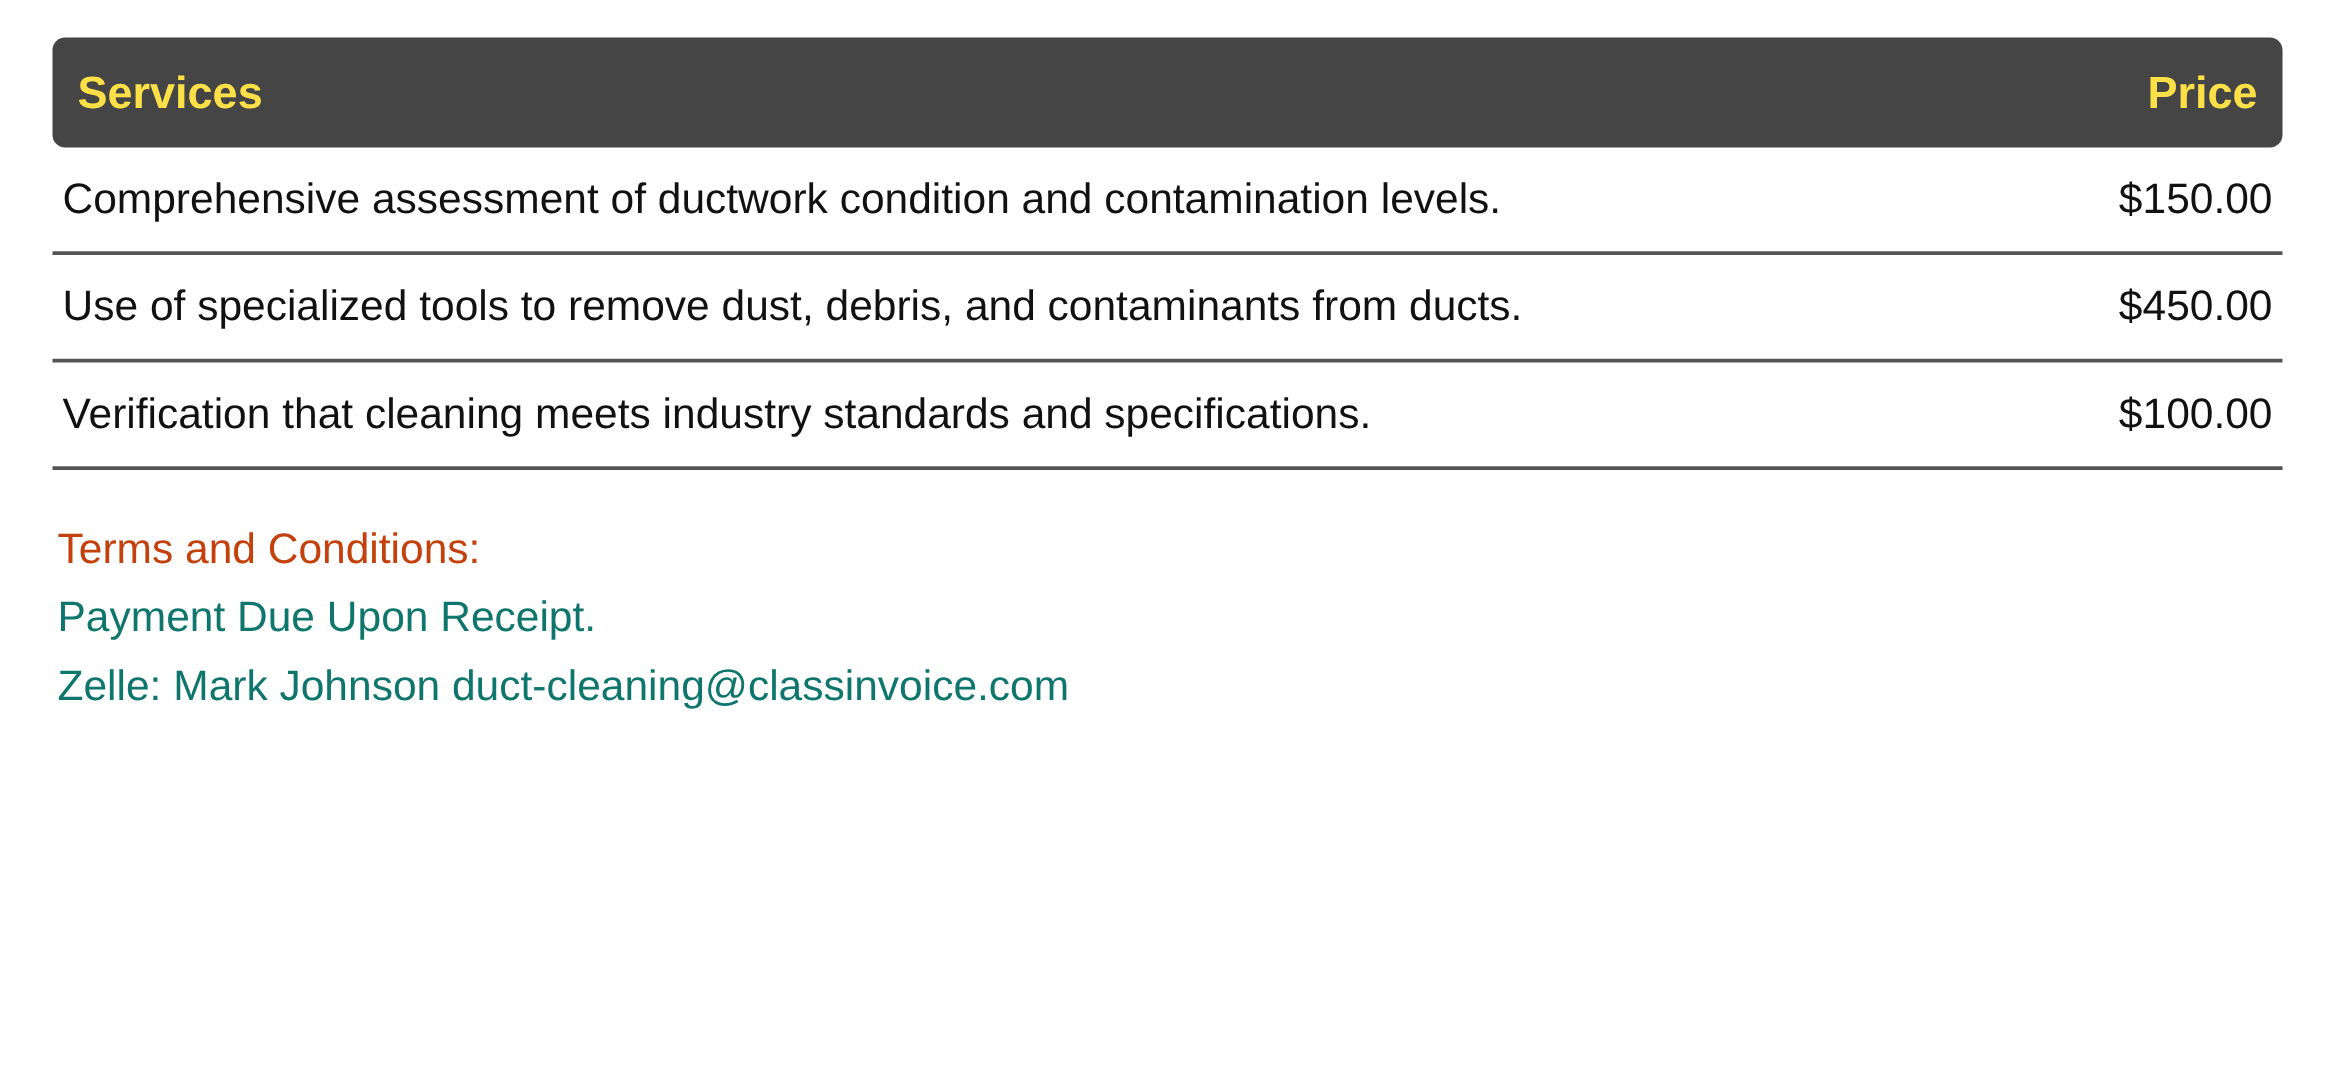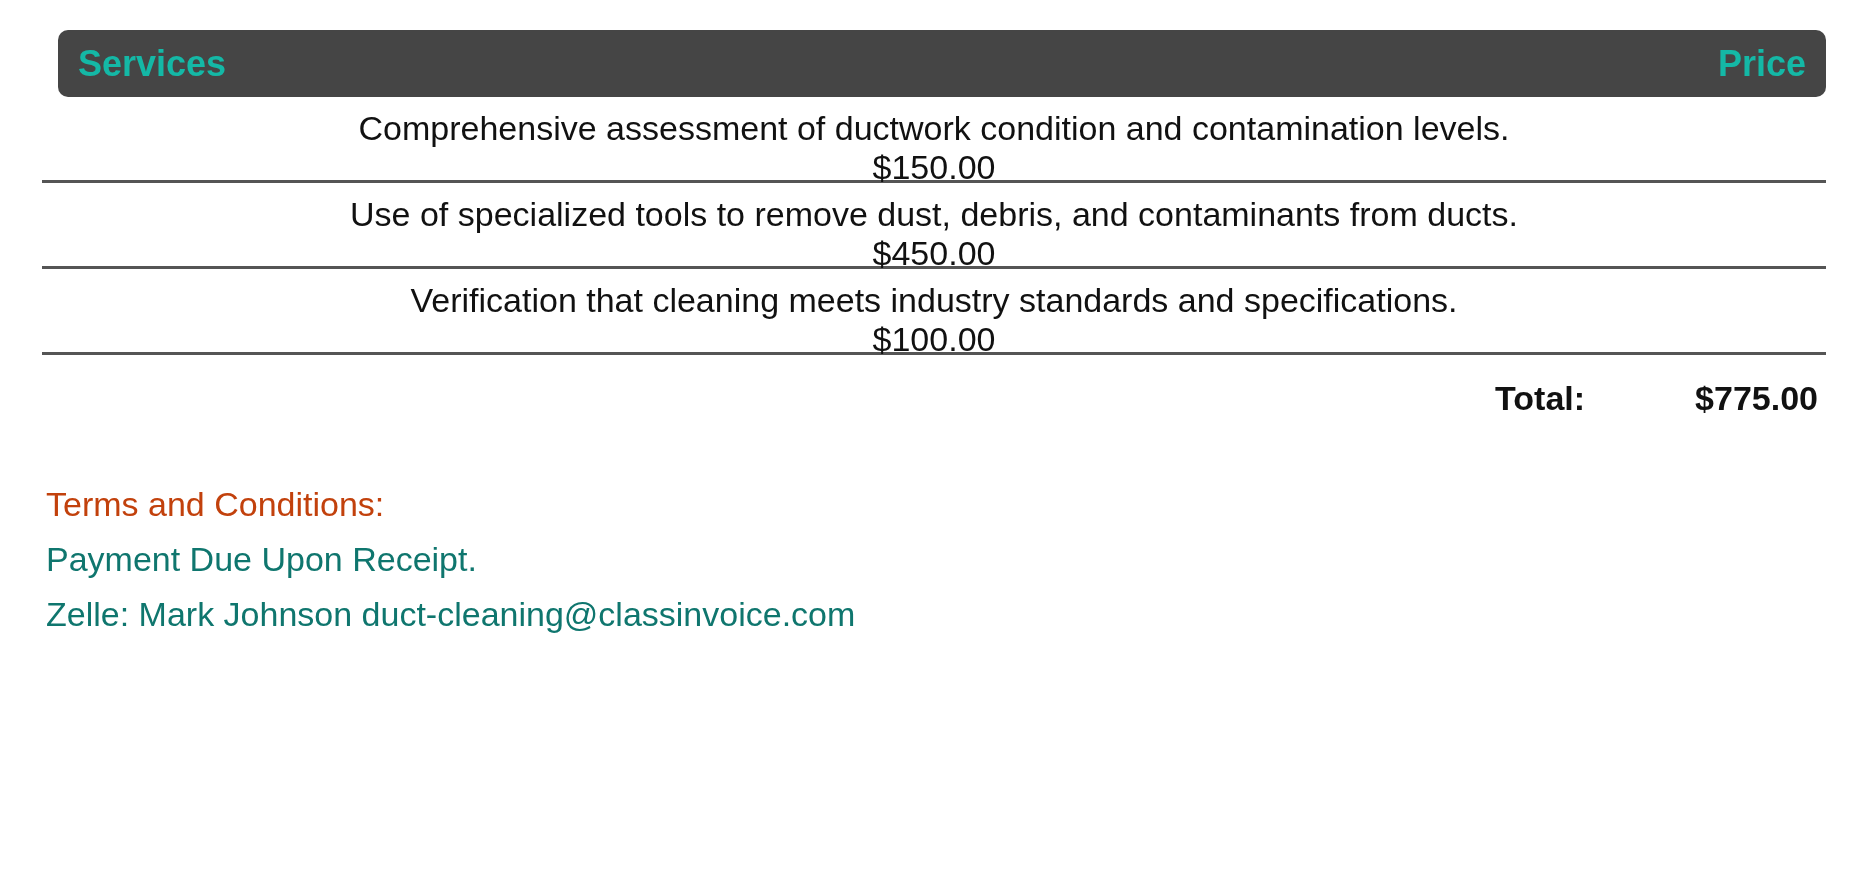--- a/index.html
+++ b/index.html
@@ -14,37 +14,35 @@
   .invoice {
     padding: 30px 42px 0 42px;
   }
   
   .table { width: 100%; }
   .thead {
     display: flex;
     align-items: center;
     justify-content: space-between;
     background: #454545;
-    color: #14b8a6;
-    height: 67px;
+    color: #fde047;
+    height: 88px;
     border-radius: 10px;
     padding: 0 20px;
     font-size: 36px;
     font-weight: bold;
-    margin-left: 16px;
   }
   .row {
     display: flex;
     align-items: center;
     justify-content: space-between;
     height: 86px;
-    padding: 12px 8px;
+    padding: 0 8px;
     border-bottom: 3px solid #555555;
     font-size: 34px;
-    flex-direction: column;
   }
   .row .price { text-align: right; white-space: nowrap; }
   .total-row {
     display: flex;
     align-items: center;
     justify-content: flex-end;
     height: 86px;
     padding: 0 8px;
     font-size: 34px;
     font-weight: bold;
@@ -82,24 +80,20 @@
     <div class="row">
       <span class="service">Use of specialized tools to remove dust, debris, and contaminants from ducts.</span>
       <span class="price">$450.00</span>
     </div>
 
     <div class="row">
       <span class="service">Verification that cleaning meets industry standards and specifications.</span>
       <span class="price">$100.00</span>
     </div>
 
-    <div class="total-row">
-      <span class="total-label">Total:</span>
-      <span class="total-value">$775.00</span>
-    </div>
 
   </div>
 
   <div class="terms">
     <div class="terms-heading">Terms and Conditions:</div>
     <div class="terms-line">Payment Due Upon Receipt.</div>
     <div class="terms-line">Zelle: Mark Johnson duct-cleaning@classinvoice.com</div>
   </div>
 
 </div>

